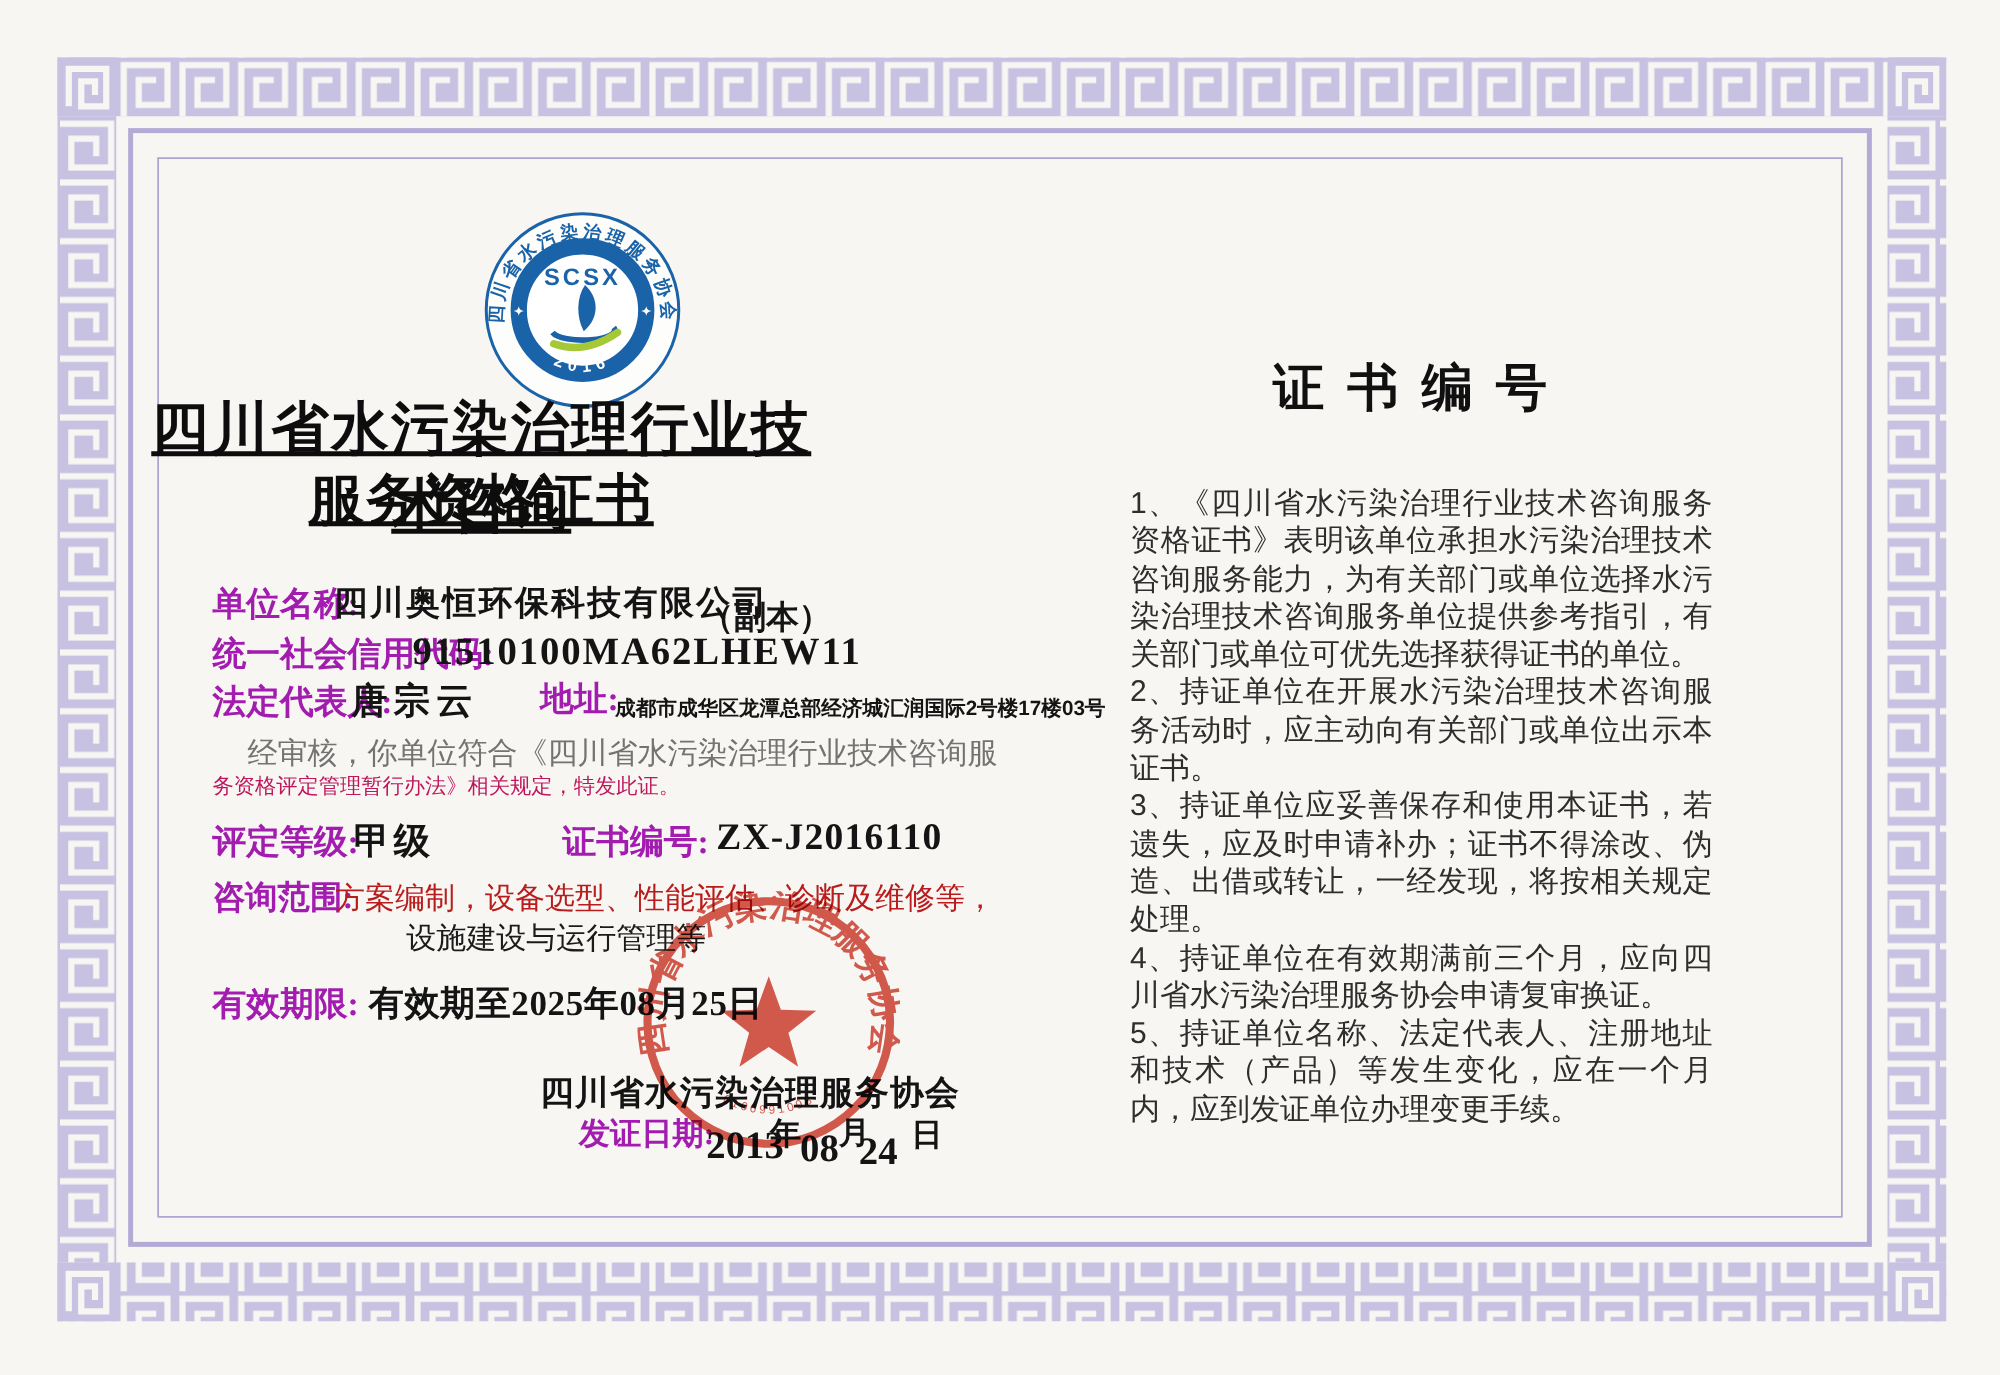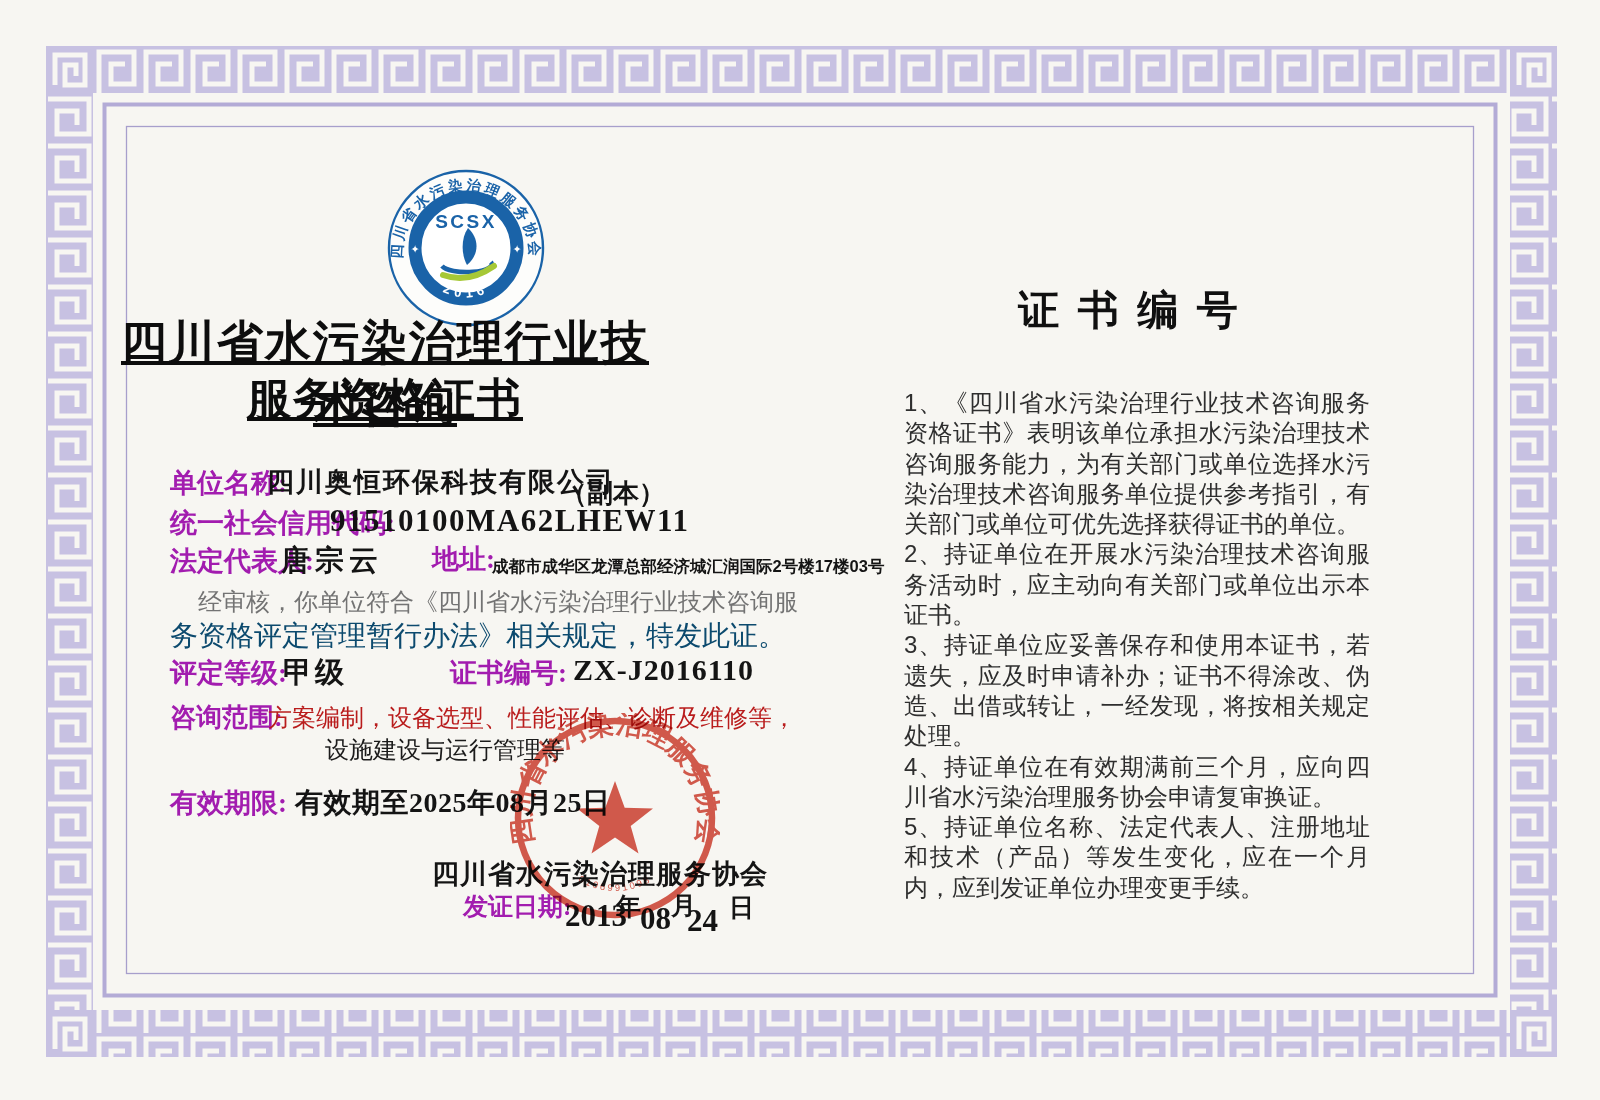--- a/index.html
+++ b/index.html
@@ -96,21 +96,21 @@
 
     <span class="abs sans b" style="left:267px;top:464px;font-size:27px;letter-spacing:2px;">四川奥恒环保科技有限公司</span>
     <span class="abs serif b" style="left:330px;top:503px;font-size:31px;letter-spacing:1.5px;">91510100MA62LHEW11</span>
 
     <span class="abs label serif" style="left:170px;top:543px;font-size:27px;">法定代表人:</span>
     <span class="abs sans b" style="left:281px;top:541px;font-size:29px;letter-spacing:5px;">唐宗云</span>
     <span class="abs label serif" style="left:432px;top:541px;font-size:27px;">地址:</span>
     <span class="abs sans b" style="left:492px;top:556px;font-size:16.5px;">成都市成华区龙潭总部经济城汇润国际2号楼17楼03号</span>
 
     <div class="abs serif" style="left:170px;top:586px;font-size:24px;padding-left:28px;color:#737373;">经审核，你单位符合《四川省水污染治理行业技术咨询服</div>
-    <div class="abs serif" style="left:170px;top:617px;font-size:28px;color:#0c4a6e;">务资格评定管理暂行办法》相关规定，特发此证。</div>
+    <div class="abs serif" style="left:170px;top:617px;font-size:17px;color:#be185d;">务资格评定管理暂行办法》相关规定，特发此证。</div>
 
     <span class="abs label serif" style="left:170px;top:655px;font-size:27px;">评定等级:</span>
     <span class="abs sans b" style="left:283px;top:653px;font-size:29px;letter-spacing:3px;">甲级</span>
     <span class="abs label serif" style="left:450px;top:655px;font-size:27px;">证书编号:</span>
     <span class="abs serif b" style="left:573px;top:653px;font-size:30px;letter-spacing:1px;">ZX-J2016110</span>
 
     <span class="abs label serif" style="left:170px;top:700px;font-size:26px;">咨询范围:</span>
     <span class="abs sans" style="left:268px;top:702px;font-size:24px;color:#b91c1c;">方案编制，设备选型、性能评估、诊断及维修等，</span>
     <span class="abs sans" style="left:325px;top:734px;font-size:24px;color:#1b1b1b;">设施建设与运行管理等</span>
 

